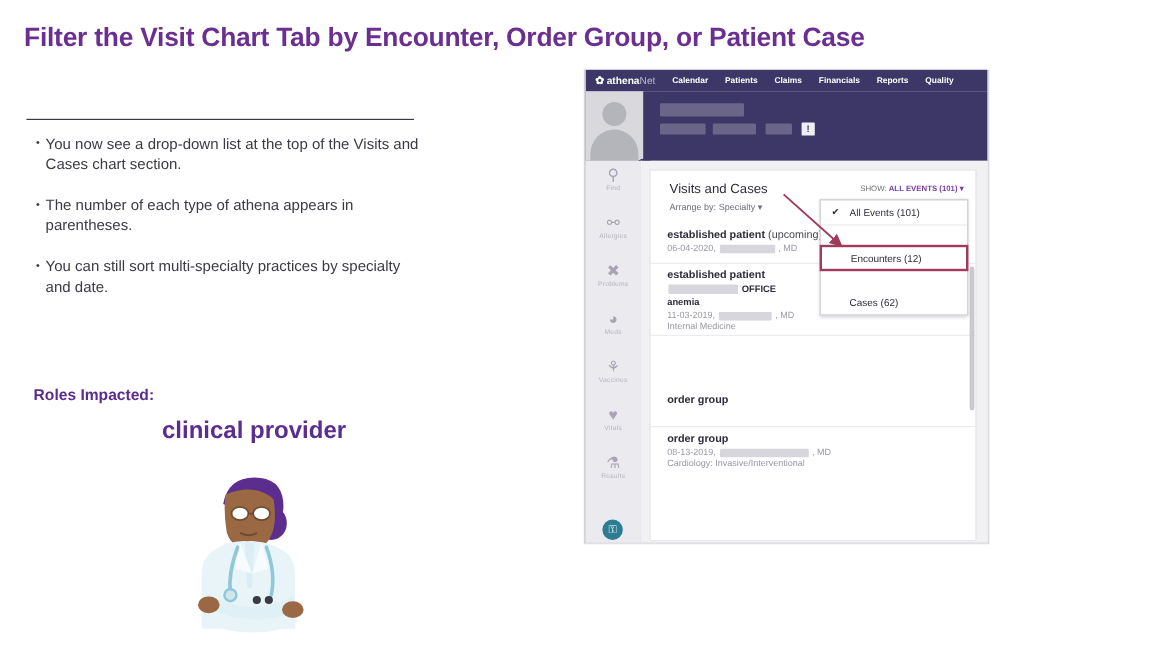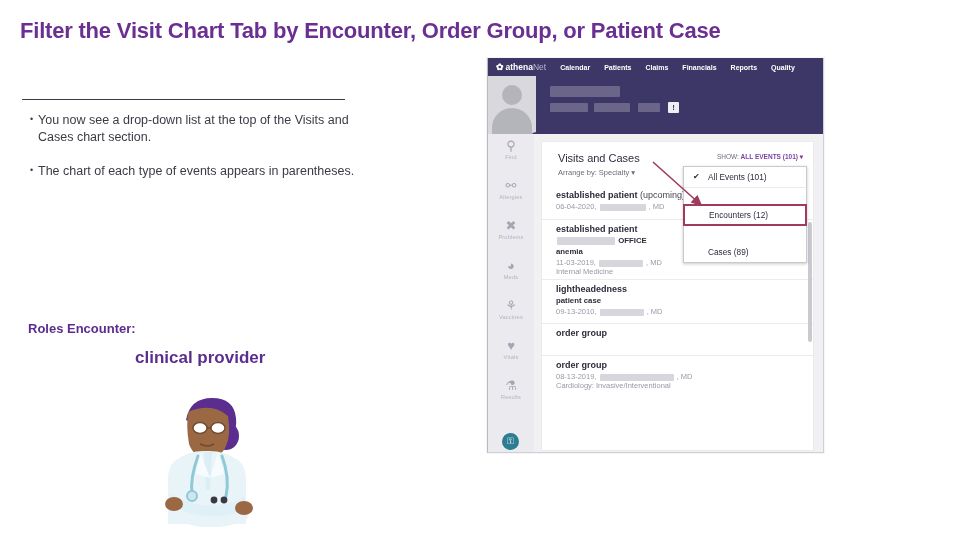--- a/index.html
+++ b/index.html
@@ -34,21 +34,21 @@
   .bullet:before{
     content:"\2022";position:absolute;left:0;top:-1px;font-size:9px;color:#3b3b44;
   }
 
   .roles-label{
     position:absolute;left:28px;top:321px;
     font-size:13px;font-weight:bold;color:#5b2d8e;
   }
   .roles-value{
     position:absolute;left:135px;top:348px;
-    font-size:17px;font-weight:bold;color:#5b2d8e;
+    font-size:20px;font-weight:bold;color:#5b2d8e;
   }
 
   
   .doctor{position:absolute;left:148px;top:382px;width:120px;height:145px;}
 
   
   .shot{
     position:absolute;left:487px;top:58px;width:335px;height:394px;
     background:#ffffff;overflow:hidden;
     border-left:1px solid #b9b9c2;border-right:1px solid #cfcfd6;
@@ -151,24 +151,25 @@
 <body>
 
 <div class="slide">
 
   <div class="slide-title">Filter the Visit Chart  Tab by Encounter, Order Group, or Patient Case</div>
 
   <div class="key-rule"></div>
 
   <div class="bullets">
     <div class="bullet">You now see a drop-down list at the top of the Visits and Cases chart section.</div>
-    <div class="bullet">The chart of each type of events appears in parentheses.</div>
+    <div class="bullet">The number of each type of athena appears in parentheses.</div>
+    <div class="bullet">You can still sort multi-specialty practices by specialty and date.</div>
   </div>
 
-  <div class="roles-label">Roles Encounter:</div>
+  <div class="roles-label">Roles Impacted:</div>
   <div class="roles-value">clinical provider</div>
 
   <svg class="doctor" viewBox="0 0 120 145">
 
     <ellipse cx="78" cy="54" rx="13" ry="14" fill="#5b2d8e"></ellipse>
 
     <path d="M52 52 h16 v22 h-16 z" fill="#8a5a3b"></path>
 
     <path d="M38 38 q4 -22 26 -22 q22 0 24 20 q1 10 -3 14 l-6 -10 q-12 6 -32 2 z" fill="#5b2d8e"></path>
 
@@ -273,21 +274,21 @@
 
         <div class="dropdown">
           <div class="dd-item">
             <span class="tick">✔</span>
             <span>All Events (101)</span>
           </div>
           <div class="dd-item sel">
             <span>Encounters (12)</span>
           </div>
           <div class="dd-item">
-            <span>Cases (89)</span>
+            <span>Cases (62)</span>
           </div>
         </div>
 
         <div class="evt" style="top:44px;height:34px;">
           <div class="evt-t">
             <span>established patient</span><span class="norm"> (upcoming)</span>
           </div>
           <div class="evt-s">
             <span>06-04-2020,</span>
             <span class="blk" style="width:46px;"></span>
@@ -303,29 +304,20 @@
           </div>
           <div class="evt-b">anemia</div>
           <div class="evt-s">
             <span>11-03-2019,</span>
             <span class="blk" style="width:44px;"></span>
             <span>, MD</span>
           </div>
           <div class="evt-s2">Internal Medicine</div>
         </div>
 
-        <div class="evt" style="top:138px;height:44px;">
-          <div class="evt-t">lightheadedness</div>
-          <div class="evt-b">patient case</div>
-          <div class="evt-s">
-            <span>09-13-2010,</span>
-            <span class="blk" style="width:44px;"></span>
-            <span>, MD</span>
-          </div>
-        </div>
 
         <div class="evt" style="top:182px;height:32px;">
           <div class="evt-t">order group</div>
         </div>
 
         <div class="evt" style="top:214px;height:44px;border-bottom:none;">
           <div class="evt-t">order group</div>
           <div class="evt-s">
             <span>08-13-2019,</span>
             <span class="blk" style="width:74px;"></span>

